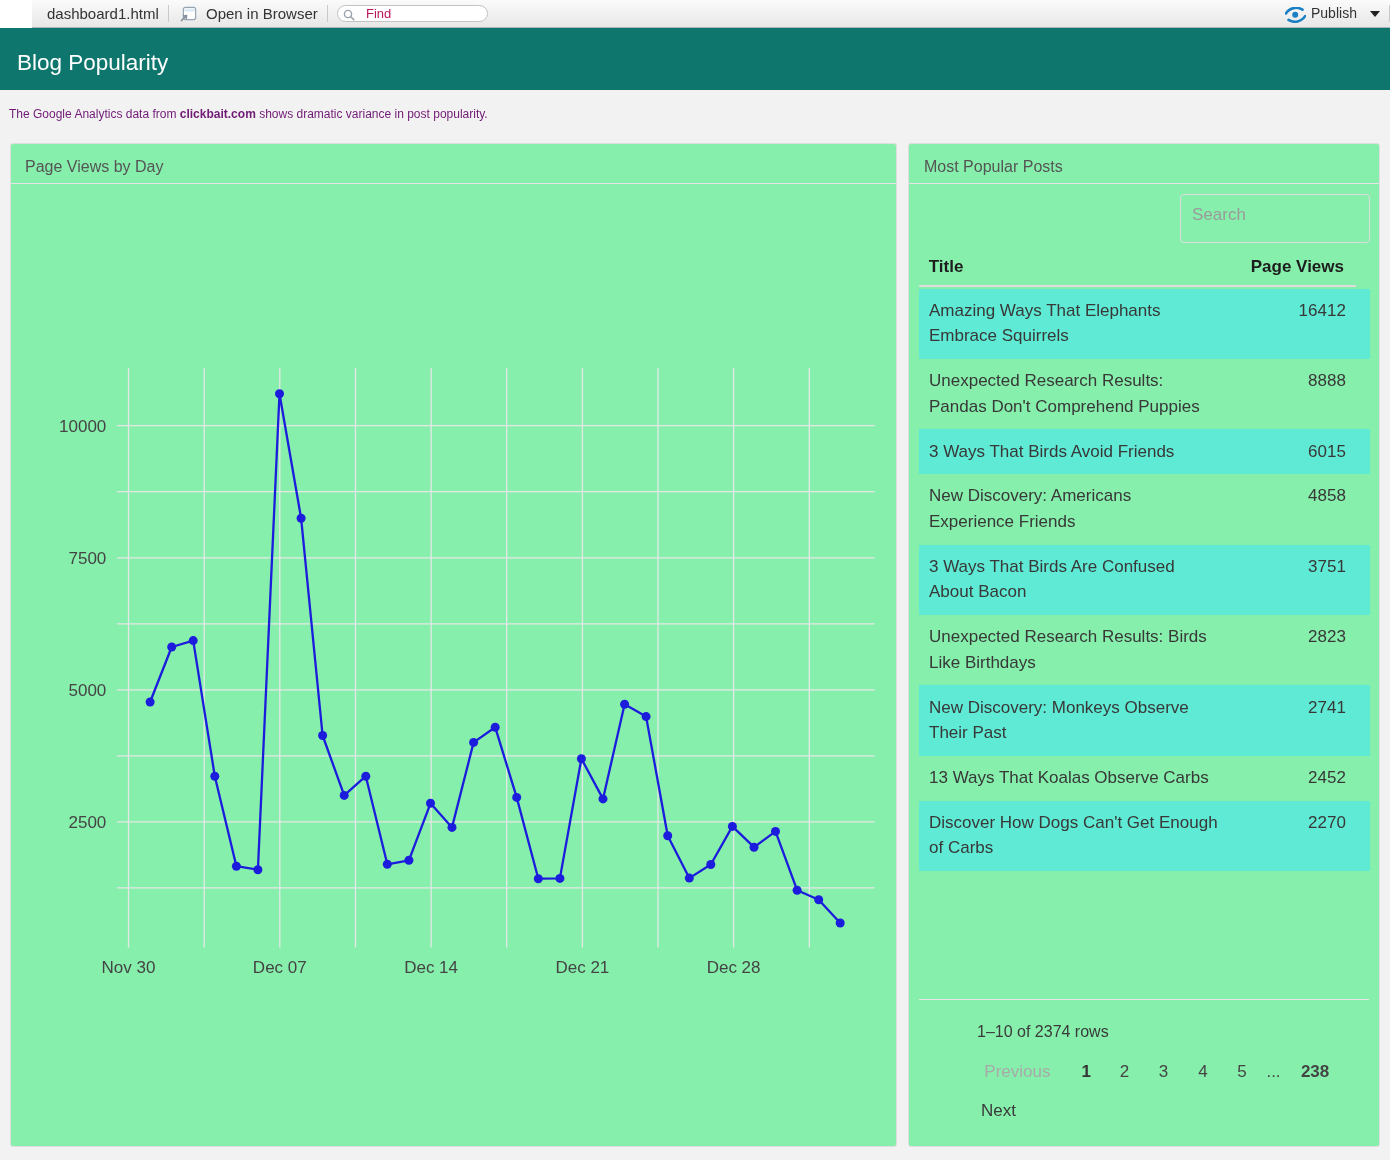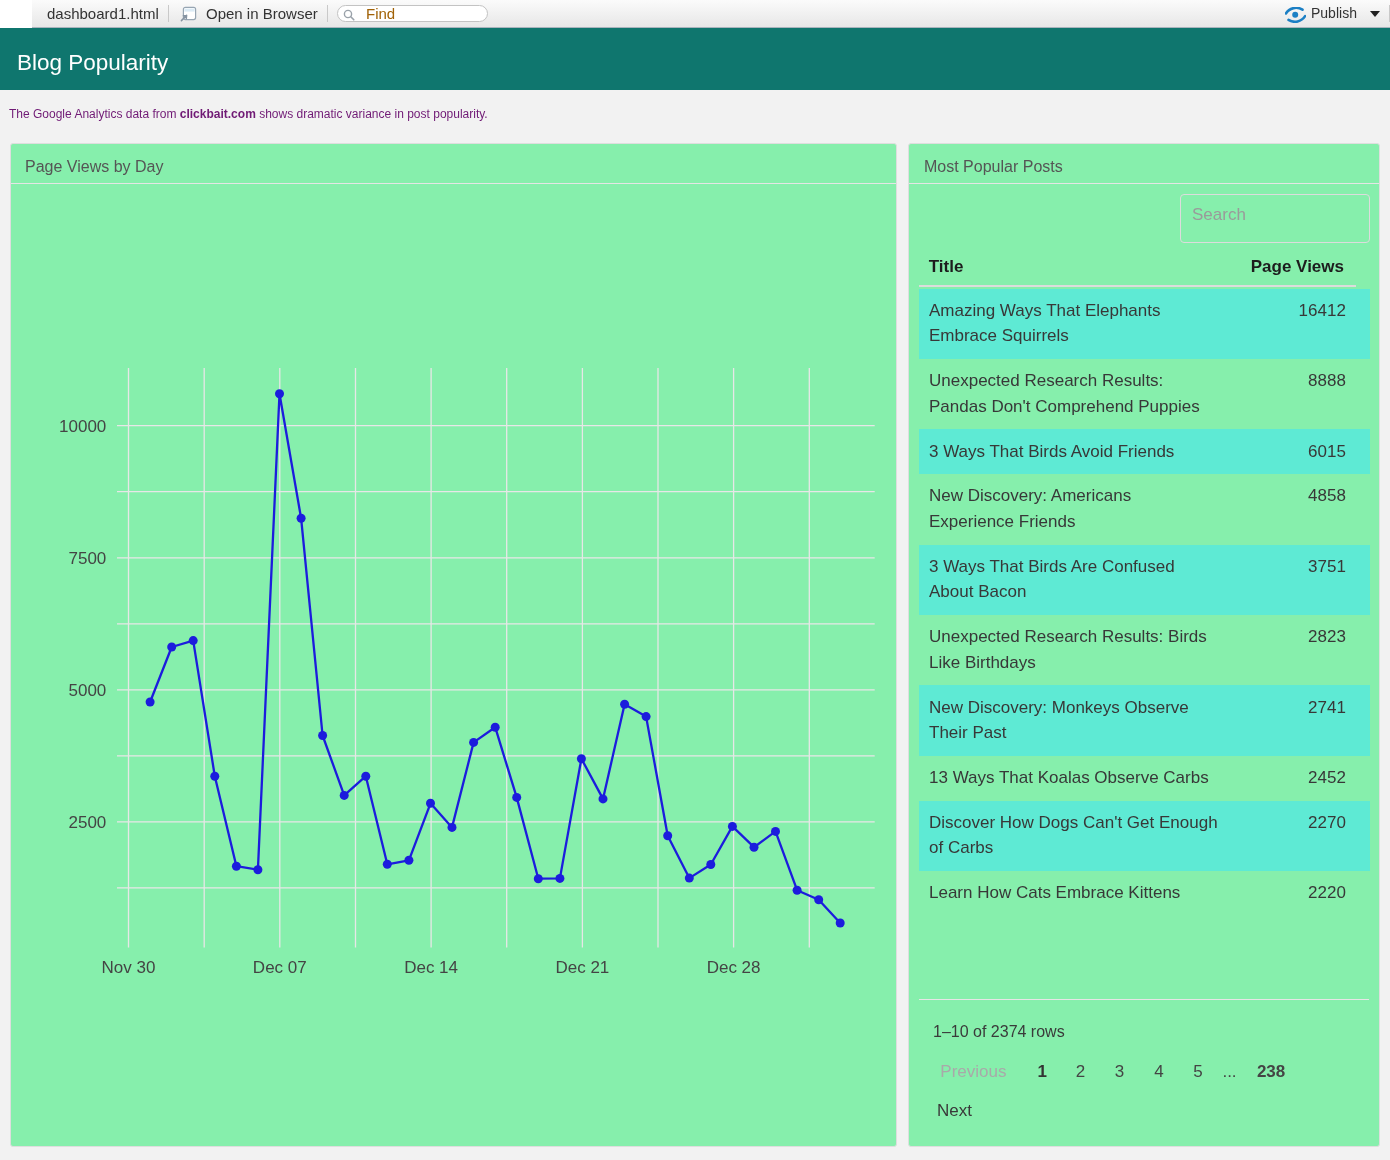--- a/index.html
+++ b/index.html
@@ -18,39 +18,39 @@
 .searchbox { position:absolute; left:1180px; top:194px; width:190px; height:49px; border:1px solid #dcdcdc; border-radius:4px; z-index:6; }
 .search-ph { position:absolute; left:11px; top:7px; font-size:17px; color:#9a9a9a; line-height:25px; }
 .th { position:absolute; z-index:6; font-size:17px; font-weight:700; color:#1d1d1d; line-height:25.5px; }
 .thead-border { position:absolute; left:918.5px; top:285.1px; width:437.3px; height:2px; background:#dcdcdc; z-index:6; }
 .tbody { position:absolute; left:918.5px; top:288.5px; width:451.4px; height:628.5px; z-index:6; }
 .tr { position:absolute; left:0; width:451.4px; }
 .tr.odd { background:#5eead4; }
 .tcell { position:absolute; left:10.5px; top:9.3px; width:360px; font-size:17px; line-height:25.5px; color:#383838; }
 .tnum { position:absolute; right:24px; top:9.3px; font-size:17px; line-height:25.5px; color:#383838; }
 .pag-border { position:absolute; left:918.5px; top:999.3px; width:450px; height:1px; background:#e6e6e6; z-index:6; }
-.pag { position:absolute; z-index:6; font-size:17px; color:#3a3a3a; line-height:25.5px; }
+.pag { position:absolute; z-index:6; font-size:17px; color:#3a3a3a; line-height:25.5px;margin-left:44px; }
 </style></head>
 <body>
 <div class="abs toolbar">
   <div class="tb-txt" style="left:15px">dashboard1.html</div>
   <div class="tb-sep" style="left:136px"></div>
   <svg style="position:absolute;left:148px;top:6px" width="17" height="16" viewBox="0 0 17 16">
     <rect x="3.4" y="1.4" width="12.2" height="12.2" rx="2" fill="#fff" stroke="#97a5b2" stroke-width="1.2"></rect>
     <rect x="4.4" y="2.6" width="10.2" height="3" fill="#dcebf5"></rect>
     <path d="M1.4,14.6 L6.6,9.4 M6.6,9.4 l-3.2,0.3 M6.6,9.4 l-0.3,3.2" stroke="#8794a2" stroke-width="1.5" fill="none" stroke-linecap="round"></path>
   </svg>
   <div class="tb-txt" style="left:174px">Open in Browser</div>
   <div class="tb-sep" style="left:295px"></div>
   <div class="findbox">
     <svg style="position:absolute;left:5px;top:2.5px" width="12" height="12" viewBox="0 0 12 12">
       <circle cx="5" cy="5" r="3.6" fill="none" stroke="#9aa2aa" stroke-width="1.4"></circle>
       <line x1="7.8" y1="7.8" x2="10.8" y2="10.8" stroke="#9aa2aa" stroke-width="1.6" stroke-linecap="round"></line>
     </svg>
-    <div style="position:absolute;left:28px;top:0;line-height:16px;font-size:15px;color:#a16207">Find</div>
+    <div style="position:absolute;left:28px;top:0;line-height:16px;font-size:13px;color:#be185d">Find</div>
   </div>
   <svg style="position:absolute;left:1253px;top:7px" width="21" height="16" viewBox="0 0 21 16">
     <circle cx="10.2" cy="7.8" r="3" fill="#1b7fc4"></circle>
     <path d="M0.9,6.5 A12,12 0 0 1 17.5,2.7" stroke="#1b7fc4" stroke-width="2.6" fill="none" stroke-linecap="round"></path>
     <path d="M20.1,9.1 A12,12 0 0 1 3.5,12.9" stroke="#1b7fc4" stroke-width="2.6" fill="none" stroke-linecap="round"></path>
   </svg>
   <div class="tb-txt" style="left:1279px;font-size:14px">Publish</div>
   <svg style="position:absolute;left:1338px;top:11px" width="10" height="6" viewBox="0 0 10 6">
       <path d="M0,0 L10,0 L5,6 Z" fill="#222"></path>
     </svg>
@@ -176,24 +176,20 @@
       <div class="tnum">2741</div>
     </div>
 <div class="tr" style="top:467.3px;height:44.9px">
       <div class="tcell">13 Ways That Koalas Observe Carbs</div>
       <div class="tnum">2452</div>
     </div>
 <div class="tr odd" style="top:512.2px;height:70.4px">
       <div class="tcell">Discover How Dogs Can't Get Enough<br>of Carbs</div>
       <div class="tnum">2270</div>
     </div>
-<div class="tr" style="top:582.6px;height:44.9px">
-      <div class="tcell">Learn How Cats Embrace Kittens</div>
-      <div class="tnum">2220</div>
-    </div>
 </div>
 <div class="pag-border"></div>
 <div class="pag" style="left:933px;top:1018.5px;font-size:16px">1–10 of 2374 rows</div>
 <div class="pag" style="left:940.3px;top:1059px;color:#a9a9a9">Previous</div>
 <div class="pag" style="left:0;top:1059px;width:1390px;height:26px">
     <div style="position:absolute;left:1012.3px;top:0;width:60px;text-align:center;font-weight:700;color:#333">1</div>
 <div style="position:absolute;left:1050.6px;top:0;width:60px;text-align:center;font-weight:400;color:#444">2</div>
 <div style="position:absolute;left:1089.5px;top:0;width:60px;text-align:center;font-weight:400;color:#444">3</div>
 <div style="position:absolute;left:1129.1px;top:0;width:60px;text-align:center;font-weight:400;color:#444">4</div>
 <div style="position:absolute;left:1168.0px;top:0;width:60px;text-align:center;font-weight:400;color:#444">5</div>

